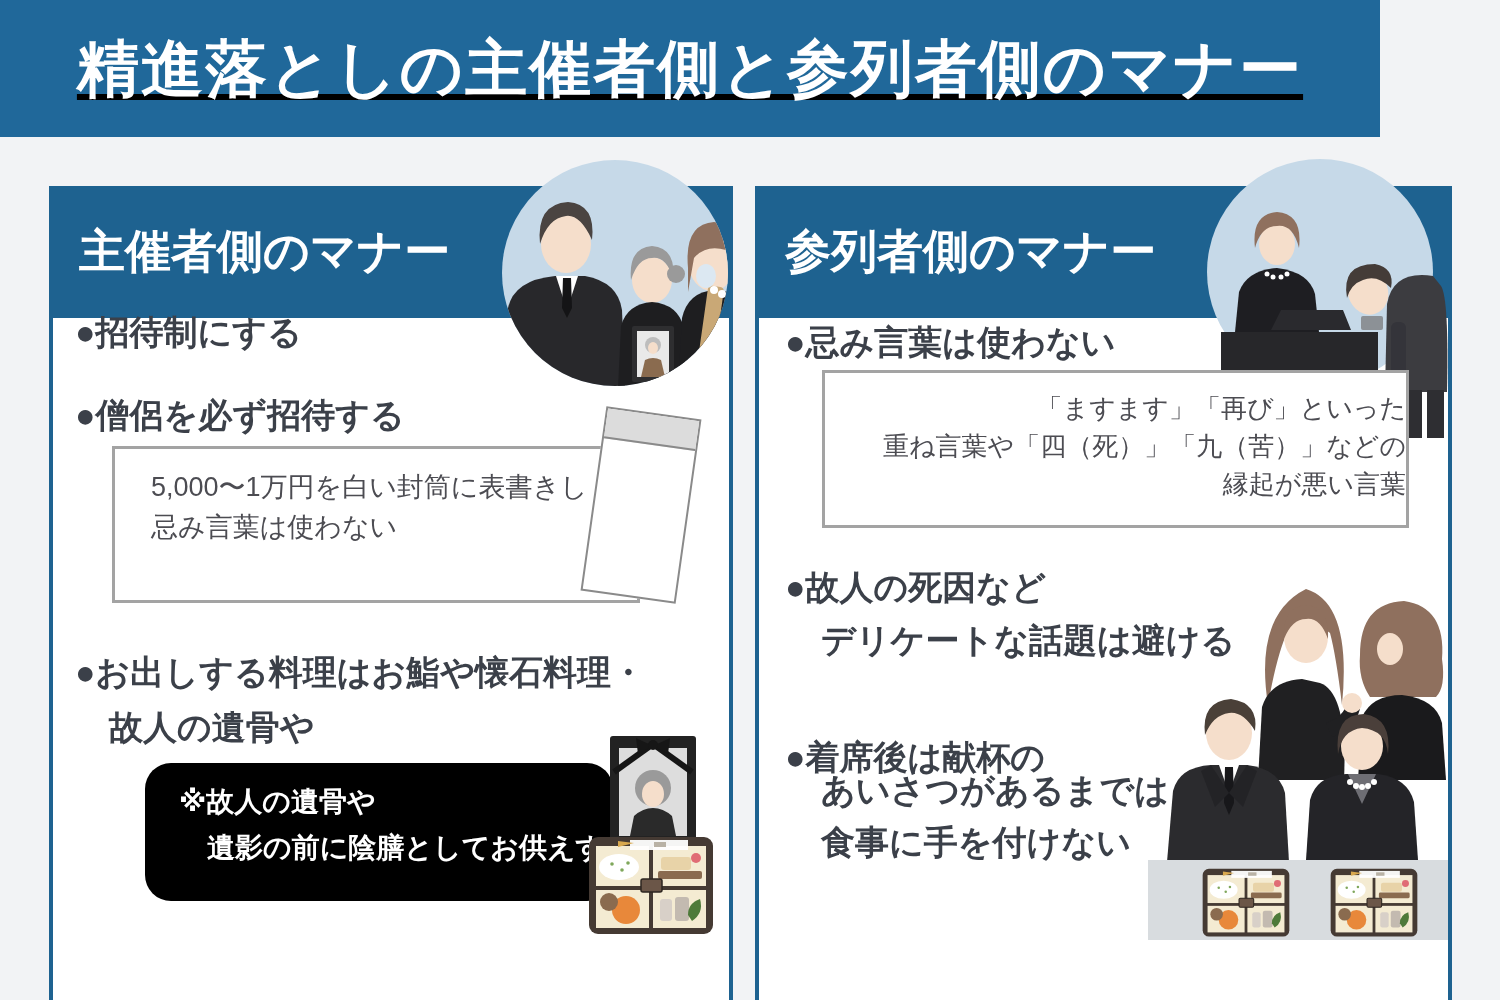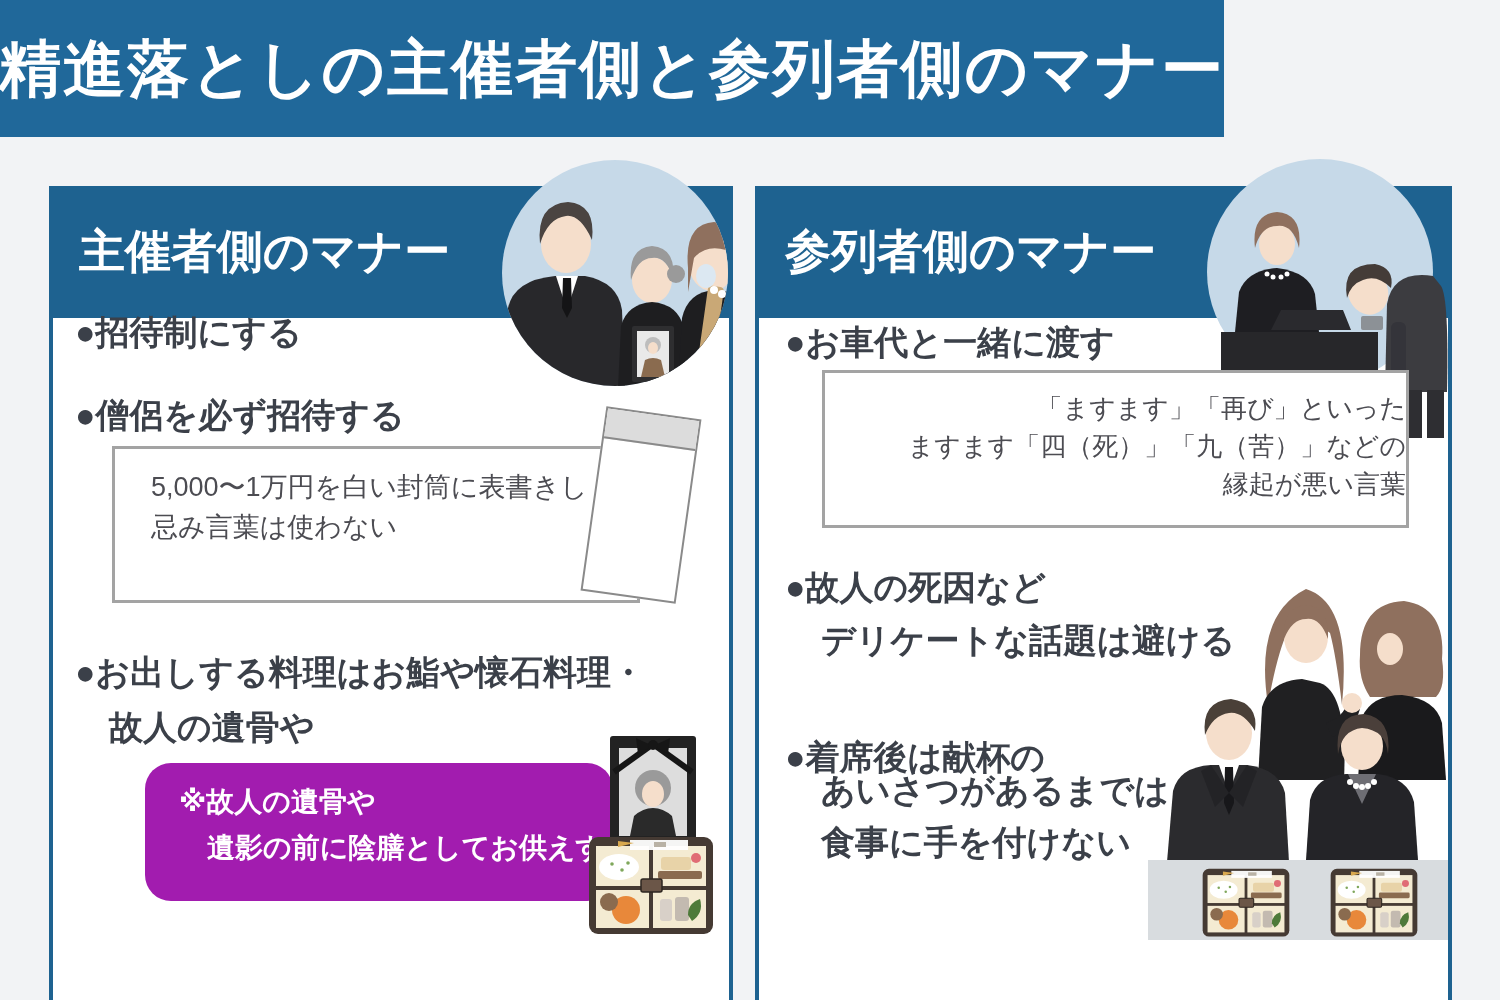--- a/index.html
+++ b/index.html
@@ -1,38 +1,38 @@
 <!DOCTYPE html>
 <html><head>
 <meta charset="utf-8">
 <style>
   html,body{margin:0;padding:0;}
   body{font-family:"Liberation Sans","DejaVu Sans",sans-serif;}
   .canvas{position:relative;width:1500px;height:1000px;background:#F2F3F5;overflow:hidden;}
 
   
-  .banner{position:absolute;left:0;top:0;width:1224px;height:137px;background:#20689A;
-          display:flex;align-items:center;justify-content:center;}
+  .banner{position:absolute;left:0;top:0;width:1380px;height:137px;background:#20689A;
+          display:flex;align-items:center;justify-content:center;text-decoration:underline;}
   .banner h1{margin:0;font-size:62px;font-weight:bold;color:#FFFFFF;letter-spacing:2px;white-space:nowrap;}
 
   
   .panel{position:absolute;top:186px;height:974px;background:#FFFFFF;
          border:4px solid #1E6290;box-sizing:border-box;}
   .panel-host{left:49px;width:684px;}
   .panel-guest{left:755px;width:697px;text-align:right;}
   .panel-header{position:absolute;top:-4px;left:-4px;right:-4px;height:132px;background:#1E6290;
                 color:#FFFFFF;font-size:46px;font-weight:bold;display:flex;align-items:center;
                 padding-left:30px;box-sizing:border-box;white-space:nowrap;}
 
   .bullet{position:absolute;font-size:34px;font-weight:bold;color:#3B4049;white-space:nowrap;}
 
   .notebox{position:absolute;background:#FFFFFF;border:3px solid #a3a3a3;box-sizing:border-box;
            color:#4C4C52;font-size:27px;line-height:40px;white-space:nowrap;}
 
-  .pinkbox{position:absolute;background:#a21caf;border-radius:26px;color:#FFFFFF;
+  .pinkbox{position:absolute;background:#000000;border-radius:26px;color:#FFFFFF;
            font-size:28px;font-weight:bold;line-height:46px;white-space:nowrap;}
 
   .illu{position:absolute;}
 
   
   .envelope{position:absolute;left:540px;top:222px;width:96px;height:186px;background:#FFFFFF;
             border:2px solid #8A8A8A;transform:rotate(8deg);box-sizing:border-box;}
   .envelope .flap{position:absolute;left:0;top:0;right:0;height:28px;background:#DCDCDC;
                   border-bottom:2px solid #8A8A8A;}
 
@@ -187,25 +187,25 @@
       <rect x="196" y="170" width="15" height="62" rx="6" fill="#34343A"></rect>
       <circle cx="203" cy="238" r="8" fill="#F5DECB"></circle>
       <rect x="210" y="238" width="17" height="48" fill="#2E2E32"></rect>
       <rect x="232" y="238" width="17" height="48" fill="#2E2E32"></rect>
     </svg>
 
     <div class="desk">
       <span class="vtext">受付</span>
     </div>
 
-    <div class="bullet" style="left:26px;top:130px">●お車代と一緒に渡す</div>
+    <div class="bullet" style="left:26px;top:130px">●忌み言葉は使わない</div>
 
     <div class="notebox" style="left:63px;top:180px;width:587px;height:158px;padding:16px 0 0 24px;font-size:26px;line-height:38px">
       <div>「ますます」「再び」といった</div>
-      <div>ますます「四（死）」「九（苦）」などの</div>
+      <div>重ね言葉や「四（死）」「九（苦）」などの</div>
       <div>縁起が悪い言葉</div>
     </div>
 
     <div class="bullet" style="left:26px;top:375px">●故人の死因など</div>
     <div class="bullet" style="left:62px;top:428px">デリケートな話題は避ける</div>
 
     <svg class="illu" style="left:481px;top:365px" width="215" height="225" viewBox="0 0 215 225">
       <path d="M28,150 Q14,60 66,34 Q112,48 102,150 Q96,100 90,78 Q66,58 46,80 Q36,104 28,150 Z" fill="#8F705E"></path>
       <ellipse cx="66" cy="82" rx="22" ry="26" fill="#F5DECB"></ellipse>
       <path d="M44,84 Q42,52 66,50 Q90,52 88,84 Q80,62 66,64 Q52,64 44,84 Z" fill="#8F705E"></path>

